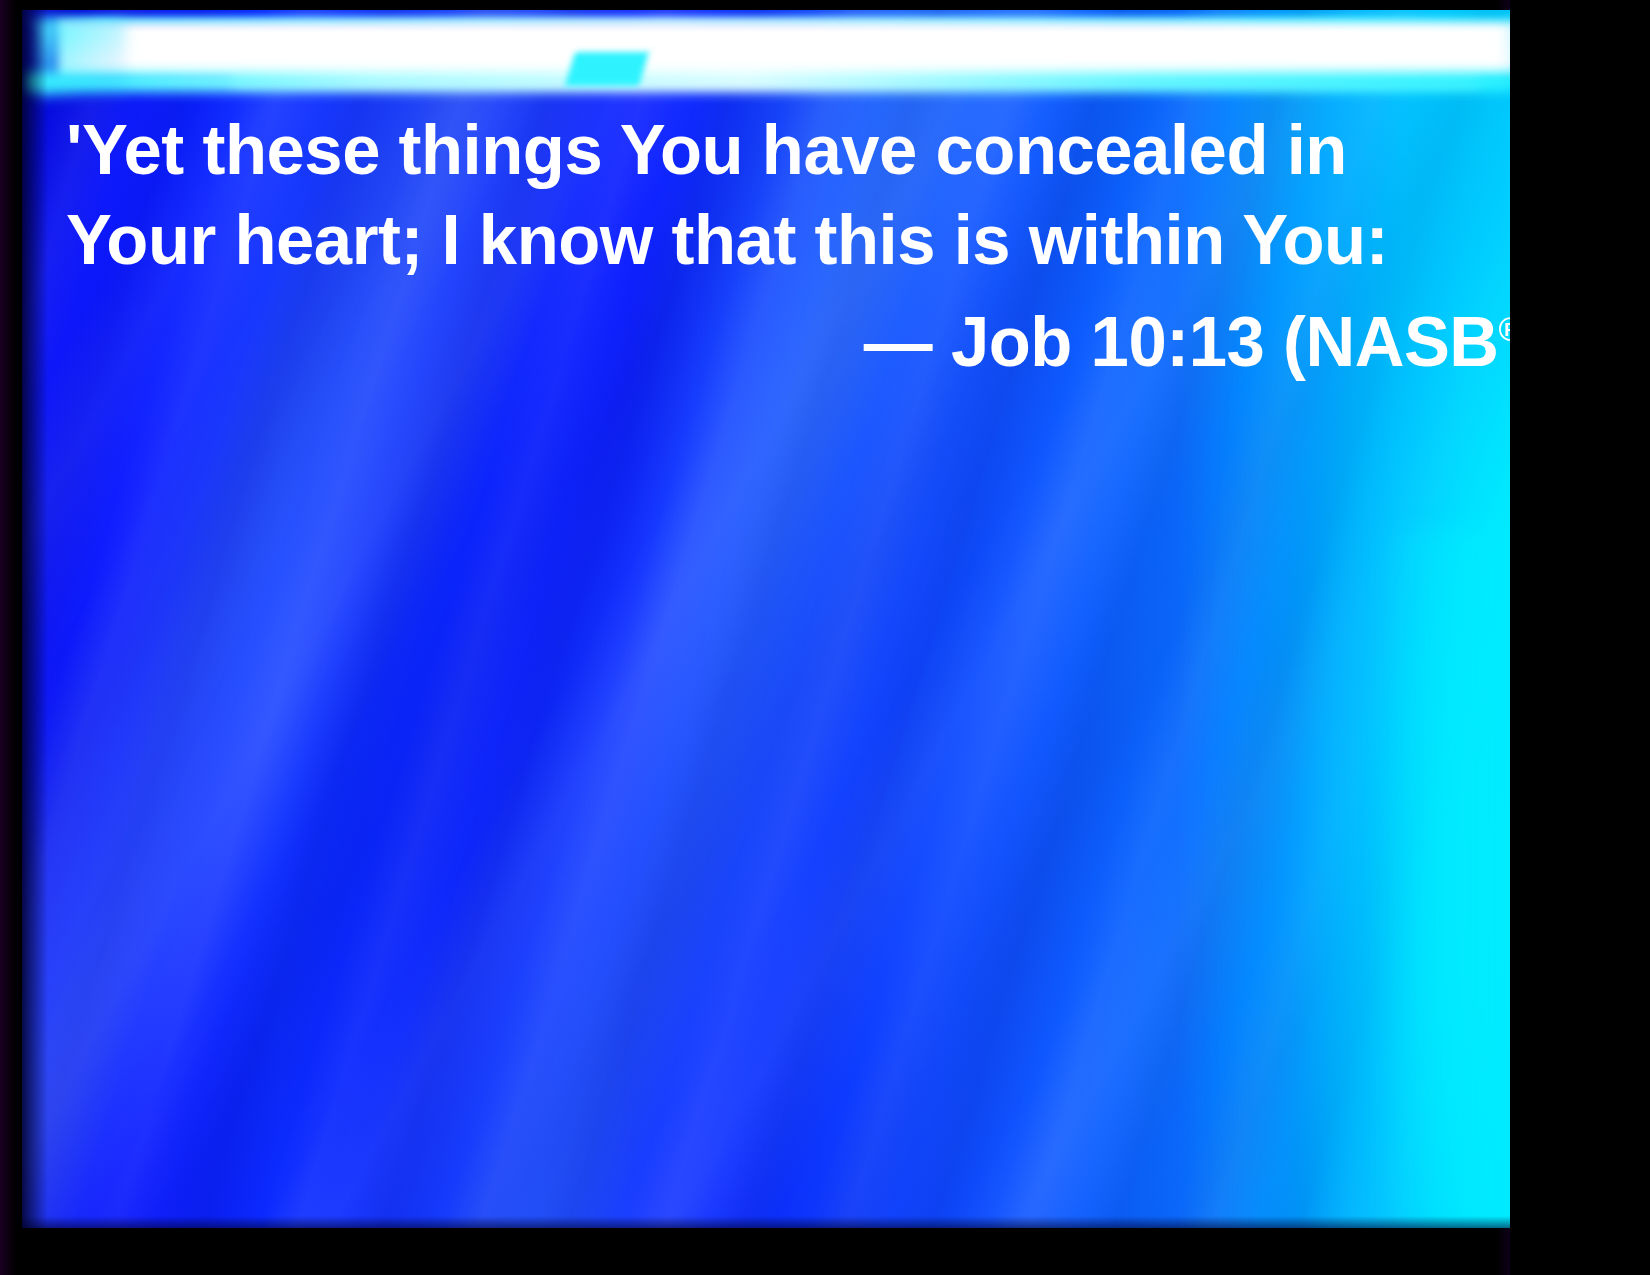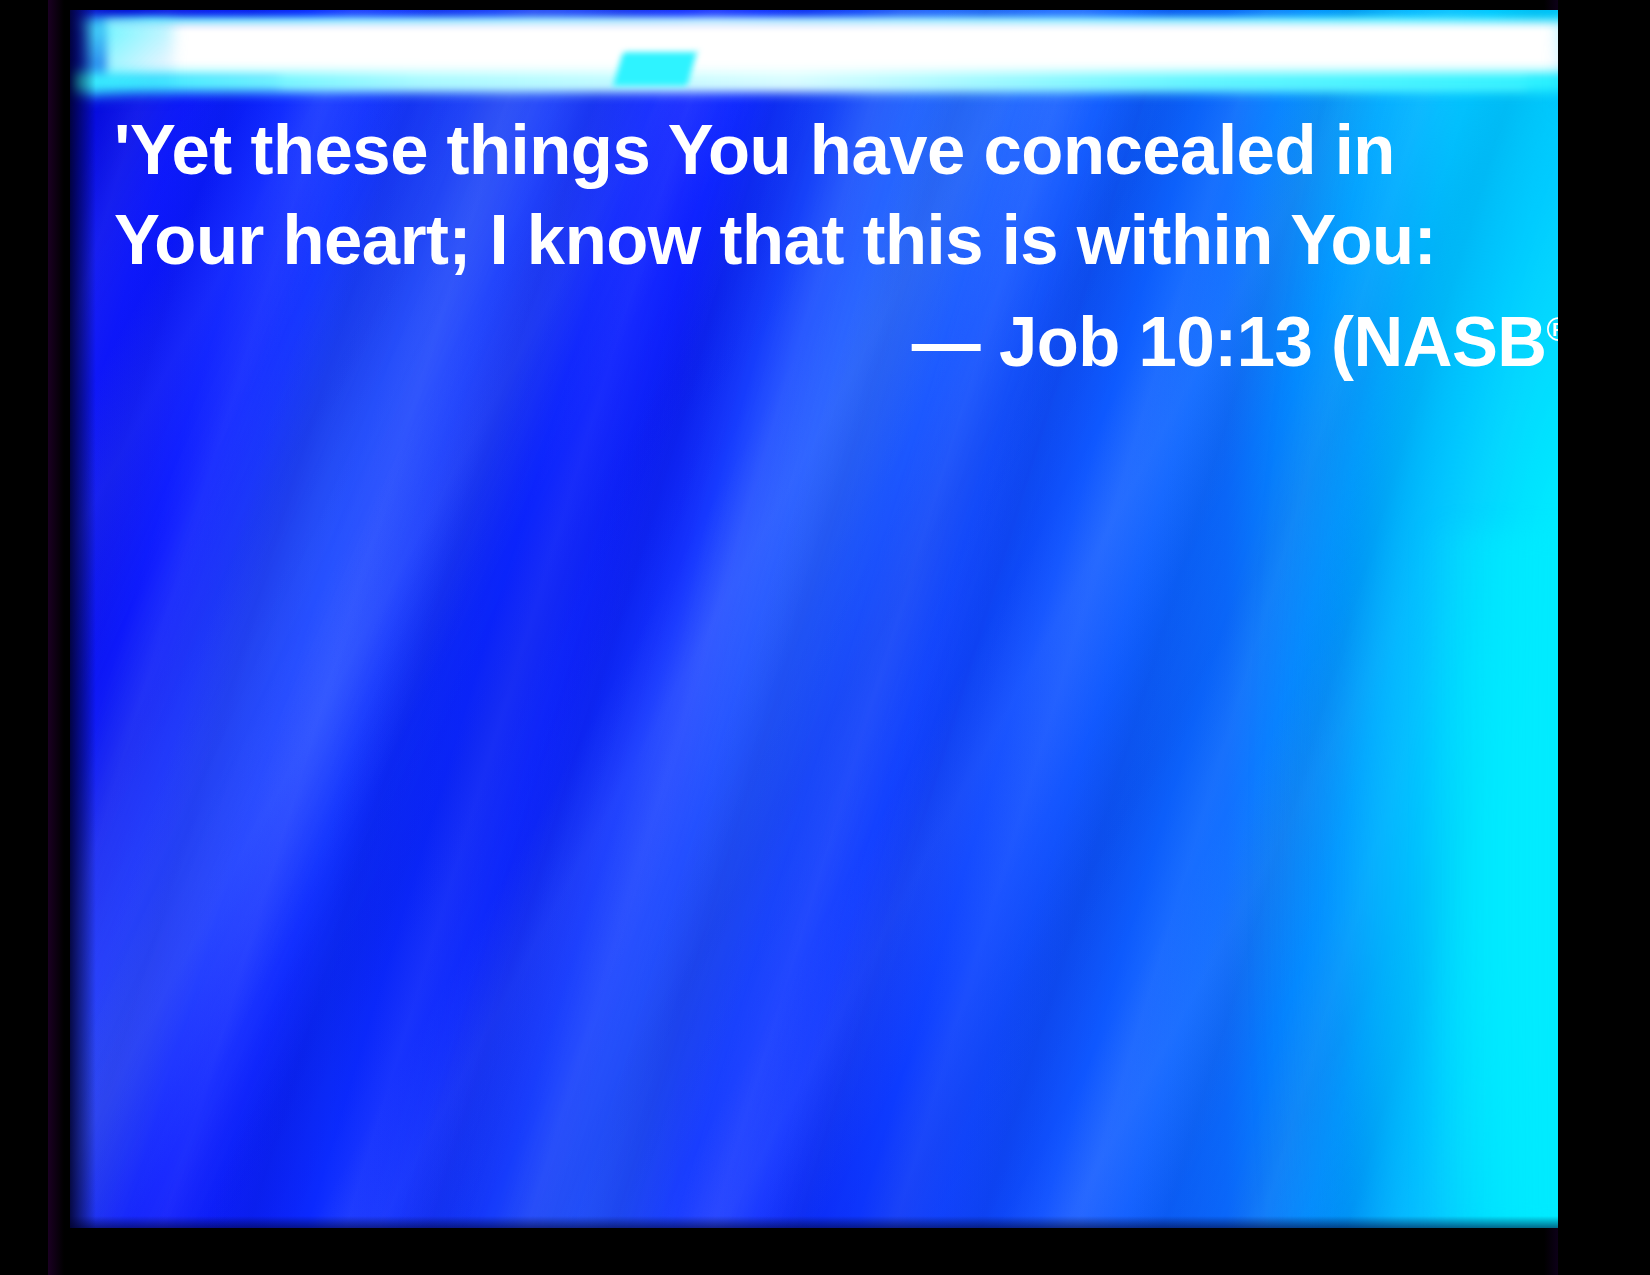--- a/index.html
+++ b/index.html
@@ -8,21 +8,20 @@
     padding: 0;
     background: #000000;
   }
   #slide {
     position: relative;
     width: 1510px;
     height: 1275px;
     background: #050008;
     overflow: hidden;
     font-family: "Liberation Sans", "DejaVu Sans", sans-serif;
-    margin-left: 48px;
   }
 
   
   .frame-tint {
     position: absolute;
     inset: 0;
     background:
       linear-gradient(90deg, #1a0022 0px, #000000 16px, #000000 calc(100% - 14px), #0d0018 100%);
     pointer-events: none;
   }

